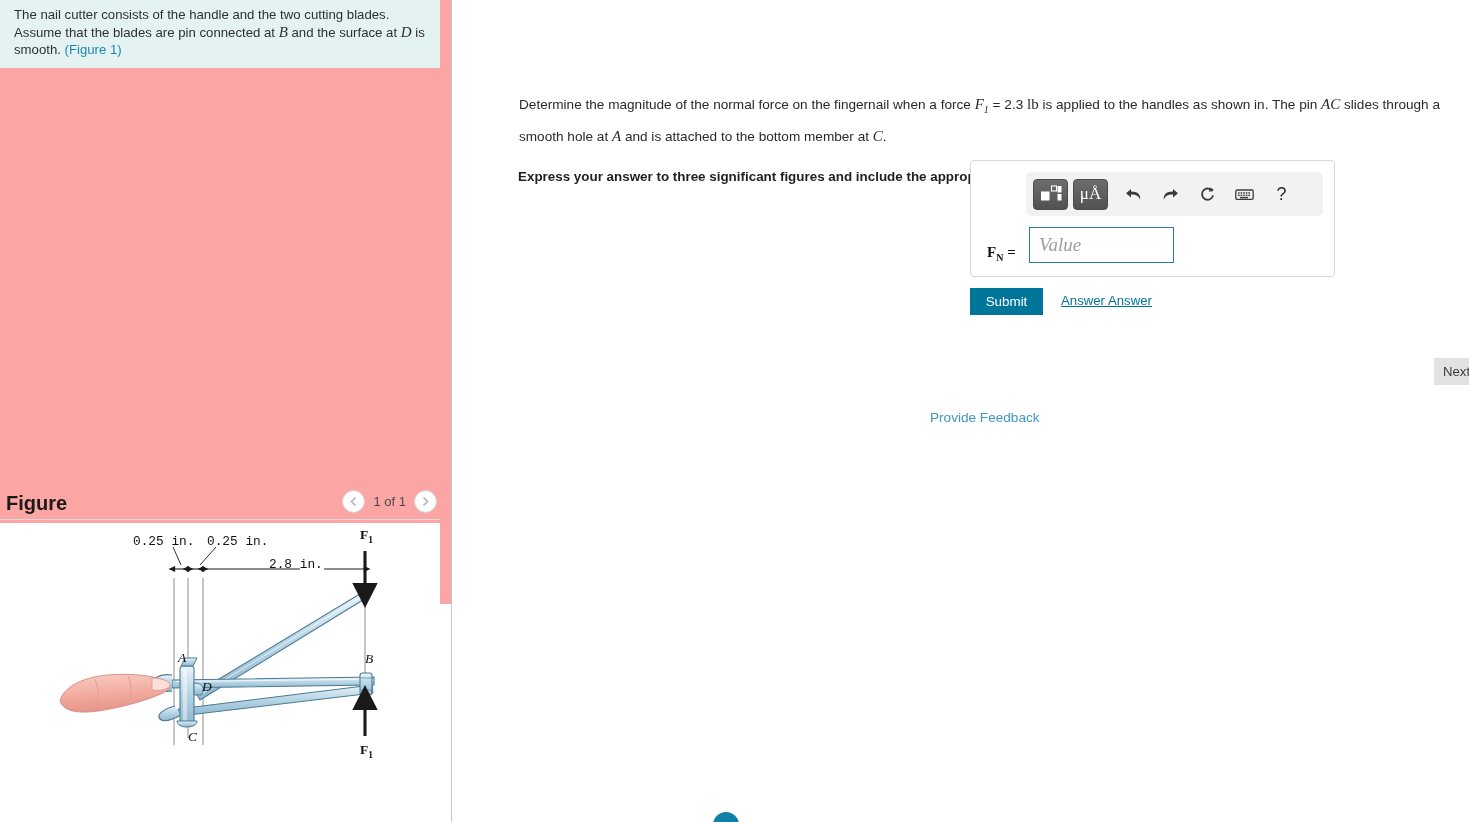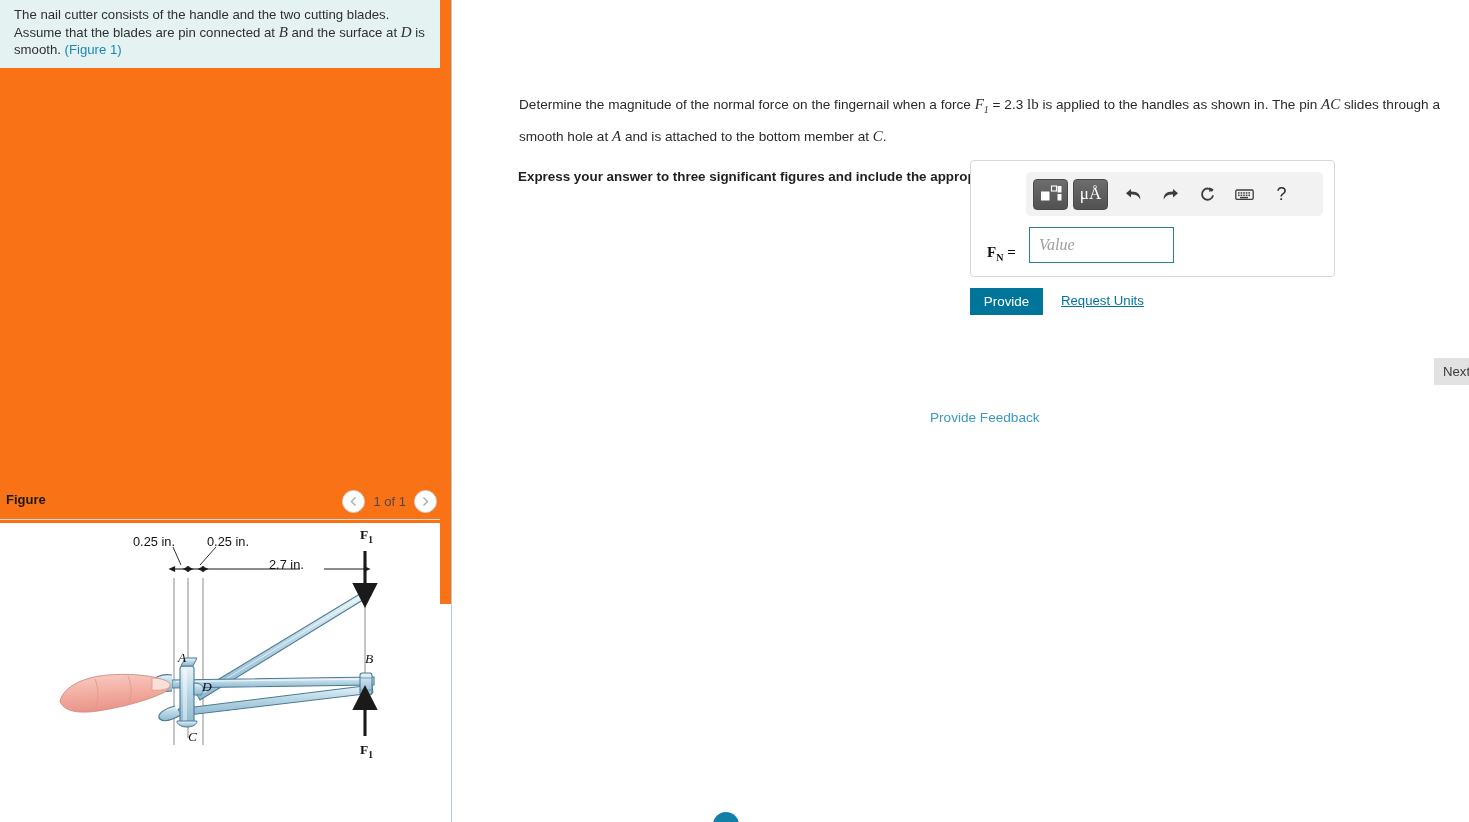--- a/index.html
+++ b/index.html
@@ -8,21 +8,21 @@
     width: 1469px; height: 822px;
     background: #ffffff;
     font-family: "Liberation Sans", sans-serif;
     overflow: hidden;
   }
   #root { position: relative; width: 1469px; height: 822px; }
 
   
   #left-panel {
     position: absolute; left: 0; top: 0; width: 451px; height: 604px;
-    background: #f97316;
+    background: #fca5a5;
   }
   #vertical-divider {
     position: absolute; left: 451px; top: 0; width: 1px; height: 822px;
     background: #b9ccd4;
   }
   #problem-statement {
     position: absolute; left: 0; top: 0; width: 440px; min-height: 68px;
     background: #e4f3f2;
     padding: 6px 14px 8px 14px;
   }
@@ -37,21 +37,21 @@
 
   
   #figure-section {
     position: absolute; left: 0; top: 486px; width: 440px;
   }
   #figure-header {
     position: relative; height: 37px; padding: 0 8px 0 6px;
   }
   #figure-title {
     position: absolute; left: 6px; top: 6px;
-    font-size: 13px; font-weight: bold; color: #1a1a1a;
+    font-size: 20px; font-weight: bold; color: #1a1a1a;
   }
   #figure-nav {
     position: absolute; right: 3px; top: 4px;
     display: flex; align-items: center; gap: 8px;
   }
   .navbtn {
     width: 23px; height: 23px; border-radius: 50%;
     border: 1px solid #cfcfcf; background: #ffffff;
     display: flex; align-items: center; justify-content: center;
     color: #b2b2b2; font-size: 12px; padding: 0;
@@ -65,21 +65,21 @@
   #figure-canvas {
     position: relative; width: 440px; height: 300px; background: #fff;
   }
   .figlabel {
     position: absolute;
     font-family: "Liberation Serif", serif;
     font-size: 13.5px; color: #111;
   }
   .dimlabel {
     position: absolute;
-    font-family: Liberation Sans, sans-serif;
+    font-family: Liberation Mono, monospace;
     font-size: 12.8px; color: #111; white-space: nowrap;
   }
   .flabel {
     position: absolute;
     font-family: "Liberation Serif", serif;
     font-weight: bold; font-size: 13.5px; color: #111;
   }
   .flabel sub { font-size: 9.5px; font-weight: bold; }
 
   
@@ -150,21 +150,21 @@
   }
   #fn-label {
     margin-left: 16px; width: 42px;
     font-family: "Liberation Serif", serif;
     font-size: 15px; font-weight: bold; color: #111;
   }
   #fn-label sub { font-size: 10px; }
   .answer-input {
     height: 36px; border: 1px solid #2a7f96; background: #fff;
     font-family: "Liberation Serif", serif; font-style: italic;
-    font-size: 16px; color: #222; padding: 0 9px; outline: none;
+    font-size: 19px; color: #222; padding: 0 9px; outline: none;
   }
   #value-input { width: 145px; }
   #units-input { width: 148px; margin-left: 2px; }
   .answer-input::placeholder { color: #9e9e9e; font-style: italic; opacity: 1; }
 
   
   #submit-button {
     position: absolute; left: 518px; top: 288px;
     width: 73px; height: 27px;
     background: #00759a; color: #ffffff; border: none;
@@ -323,21 +323,21 @@
           </g>
 
           <line x1="365" y1="28" x2="365" y2="72" stroke="#1a1a1a" stroke-width="3.1" marker-end="url(#arrHead)"></line>
 
           <line x1="365" y1="213" x2="365" y2="175" stroke="#1a1a1a" stroke-width="3.1" marker-end="url(#arrHead)"></line>
         </svg>
 
         
         <div class="dimlabel" style="left:133px; top:11px;">0.25 in.</div>
         <div class="dimlabel" style="left:207px; top:11px;">0.25 in.</div>
-        <div class="dimlabel" style="left:269px; top:34px;">2.7 in.</div>
+        <div class="dimlabel" style="left:269px; top:34px;">2.8 in.</div>
 
         <div class="figlabel" style="left:178px; top:127px; font-style:italic;">A</div>
         <div class="figlabel" style="left:365px; top:128px; font-style:italic;">B</div>
         <div class="figlabel" style="left:188px; top:206px; font-style:italic;">C</div>
         <div class="figlabel" style="left:202px; top:156px; font-style:italic;">D</div>
 
         <div class="flabel" style="left:360px; top:4px;">
           <span>F</span><sub>1</sub>
         </div>
         <div class="flabel" style="left:360px; top:219px;">
@@ -412,21 +412,21 @@
       </div>
 
       <div id="answer-row">
         <div id="fn-label">
           <span>F</span><sub>N</sub><span> =</span>
         </div>
         <input class="answer-input" id="value-input" type="text" placeholder="Value" style="">
       </div>
     </div>
 
-    <button id="submit-button">Provide</button>
-    <span id="request-answer-link">Request Units</span>
+    <button id="submit-button">Submit</button>
+    <span id="request-answer-link">Answer Answer</span>
     <span id="provide-feedback-link">Provide Feedback</span>
   </div>
 
   <button id="next-button">Next</button>
   <div id="help-bubble"></div>
 
 </div>
 
 </body></html>

